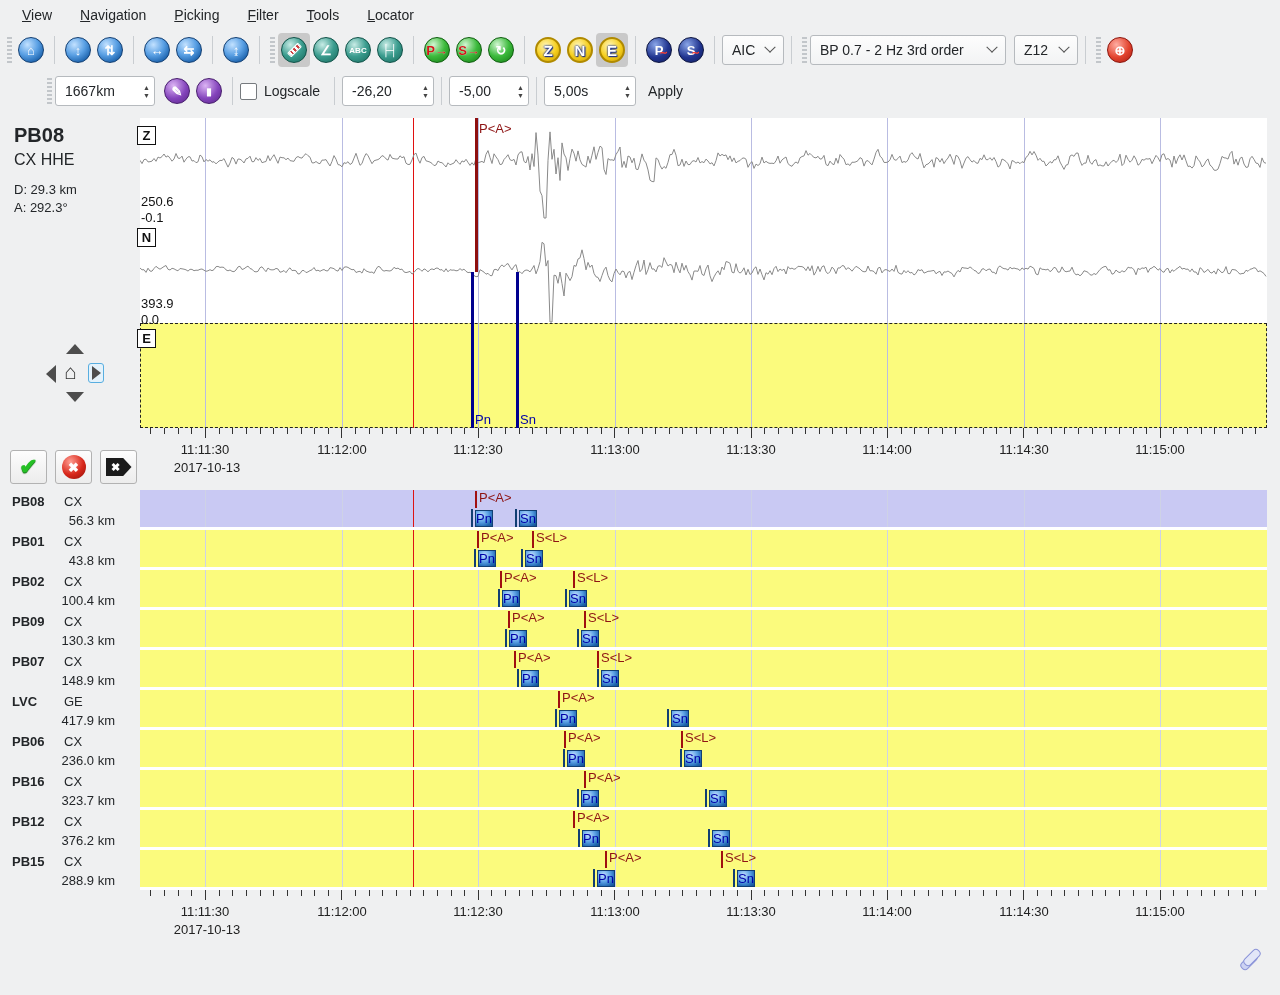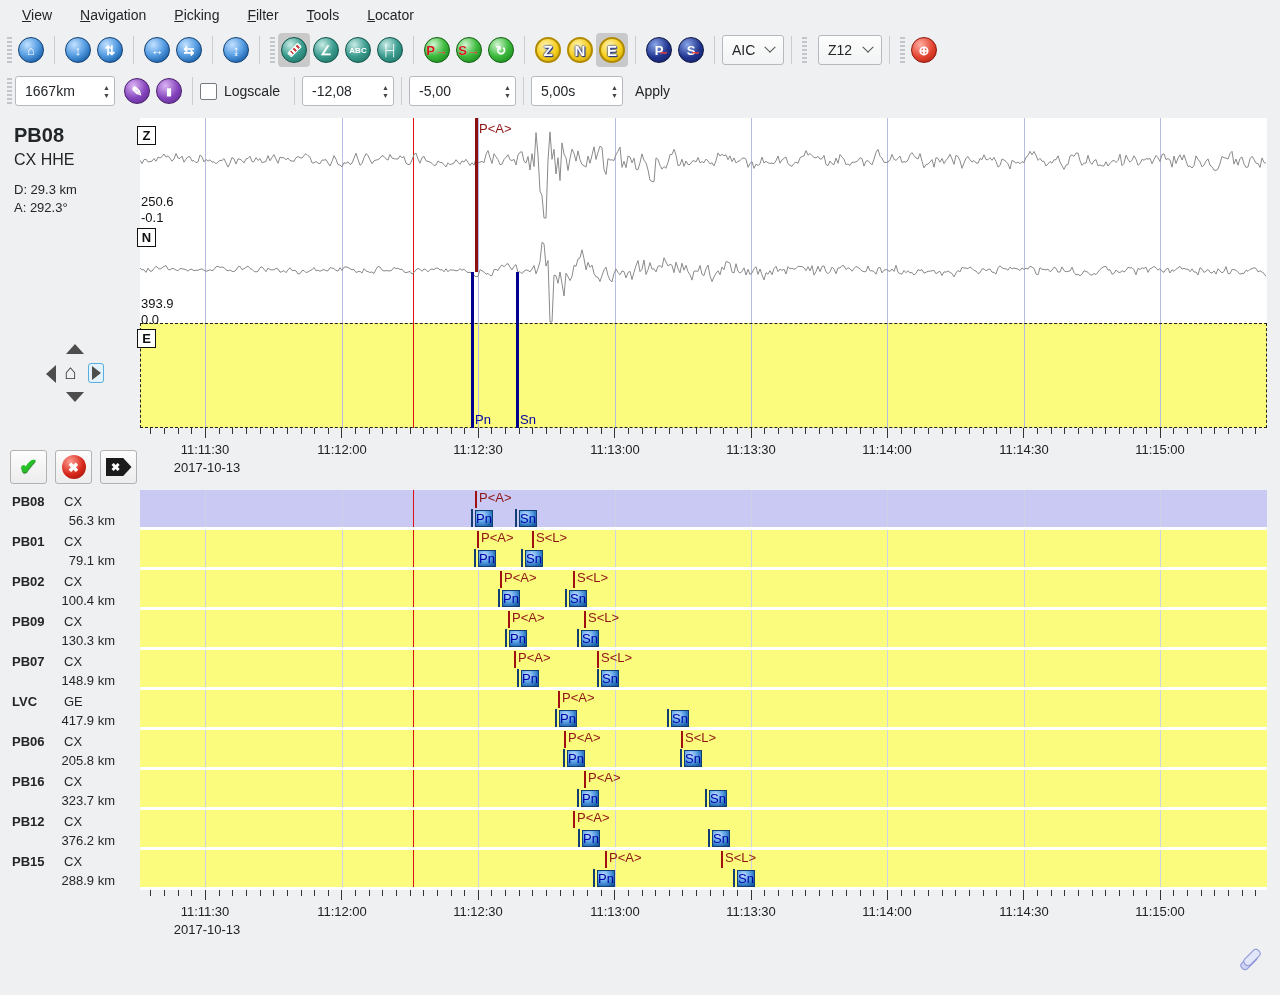--- a/index.html
+++ b/index.html
@@ -6,21 +6,21 @@
   html,body { width:1280px; height:995px; overflow:hidden;
     font-family:"Liberation Sans", sans-serif; background:#eff0f1; color:#232629; }
 
   
   .menubar { height:30px; display:flex; align-items:center; padding-left:10px; gap:4px; }
   .menu-item { padding:4px 12px; font-size:14px; cursor:default; }
   .menu-item u { text-decoration:underline; }
 
   
   .toolbar { display:flex; align-items:center; height:40px; padding:0 4px; }
-  .toolbar2 { height:42px; }
+  .toolbar2 { height:42px;margin-left:40px; }
   .handle { width:5px; height:26px; margin:0 3px;
     background:repeating-linear-gradient(180deg,#c2c6ca 0 2px,transparent 2px 4px);
     background-size:2px 100%; background-repeat:repeat-x; background-position:0 0, 3px 0; }
   .sep { width:1px; height:28px; background:#c9cdd1; margin:0 7px; }
   .tbtn { width:32px; height:34px; display:flex; align-items:center; justify-content:center;
     border-radius:4px; position:relative; cursor:pointer; }
   .tbtn.sel { background:#c9c9c9; }
   .sphere { width:26px; height:26px; border-radius:50%; display:flex; align-items:center;
     justify-content:center; font-weight:bold; font-size:13px; color:#fff; position:relative; }
   .sphere.small-glyph { font-size:11px; }
@@ -201,20 +201,24 @@
         <span class="wavelet">∼</span>
       </span>
     </div>
   <div class="sep"></div>
   <div class="combo" style="width:62px;">
       <span>AIC</span>
       <span class="chev"></span>
     </div>
   <div class="sep"></div>
   <div class="handle"></div>
+  <div class="combo" style="width:196px;">
+      <span>BP 0.7 - 2 Hz  3rd order</span>
+      <span class="chev"></span>
+    </div>
   <div class="combo" style="width:64px; margin-left:8px;">
       <span>Z12</span>
       <span class="chev"></span>
     </div>
   <div class="sep"></div>
   <div class="handle"></div>
   <div class="tbtn">
       <span class="sphere redball">⊕</span>
     </div>
 </div>
@@ -232,28 +236,28 @@
       <span class="sphere purple">✎</span>
     </div>
   <div class="tbtn">
       <span class="sphere purple" style="font-size:10px;">▮</span>
     </div>
   <div class="sep"></div>
   <span class="checkbox"></span>
   <span class="tb-label">Logscale</span>
   <div class="sep" style="margin-left:14px;"></div>
   <div class="spin" style="width:92px;">
-    <span>-12,08</span>
+    <span>-26,20</span>
     <span class="arrows">
         <span>▲</span>
         <span>▼</span>
       </span>
   </div>
   <div class="sep"></div>
-  <div class="spin" style="width:107px;">
+  <div class="spin" style="width:80px;">
     <span>-5,00</span>
     <span class="arrows">
         <span>▲</span>
         <span>▼</span>
       </span>
   </div>
   <div class="sep"></div>
   <div class="spin" style="width:92px;">
     <span>5,00s</span>
     <span class="arrows">
@@ -441,21 +445,21 @@
       <div class="rowred" style="left: 273px;"></div>
       <div class="rmk red" style="left: 335px;"></div>
       <div class="rlab red" style="left: 339px;">P&lt;A&gt;</div>
       <div class="rmk blue" style="left: 331px;"></div>
       <div class="rlab blue" style="left: 335px;">Pn</div>
       <div class="rmk blue" style="left: 375px;"></div>
       <div class="rlab blue" style="left: 379px;">Sn</div>
     </div>
     <div class="rowlabel" style="top: 40px;">
       <div class="l1"><b>PB01</b>CX</div>
-      <div class="l2">79.1 km</div>
+      <div class="l2">43.8 km</div>
     </div>
     <div class="rowtrace" style="top: 40px;">
       <div class="rowgrid" style="left: 65px;"></div>
       <div class="rowgrid" style="left: 202px;"></div>
       <div class="rowgrid" style="left: 338px;"></div>
       <div class="rowgrid" style="left: 475px;"></div>
       <div class="rowgrid" style="left: 611px;"></div>
       <div class="rowgrid" style="left: 747px;"></div>
       <div class="rowgrid" style="left: 884px;"></div>
       <div class="rowgrid" style="left: 1020px;"></div>
@@ -554,21 +558,21 @@
       <div class="rowred" style="left: 273px;"></div>
       <div class="rmk red" style="left: 418px;"></div>
       <div class="rlab red" style="left: 422px;">P&lt;A&gt;</div>
       <div class="rmk blue" style="left: 415px;"></div>
       <div class="rlab blue" style="left: 419px;">Pn</div>
       <div class="rmk blue" style="left: 527px;"></div>
       <div class="rlab blue" style="left: 531px;">Sn</div>
     </div>
     <div class="rowlabel" style="top: 240px;">
       <div class="l1"><b>PB06</b>CX</div>
-      <div class="l2">205.8 km</div>
+      <div class="l2">236.0 km</div>
     </div>
     <div class="rowtrace" style="top: 240px;">
       <div class="rowgrid" style="left: 65px;"></div>
       <div class="rowgrid" style="left: 202px;"></div>
       <div class="rowgrid" style="left: 338px;"></div>
       <div class="rowgrid" style="left: 475px;"></div>
       <div class="rowgrid" style="left: 611px;"></div>
       <div class="rowgrid" style="left: 747px;"></div>
       <div class="rowgrid" style="left: 884px;"></div>
       <div class="rowgrid" style="left: 1020px;"></div>

